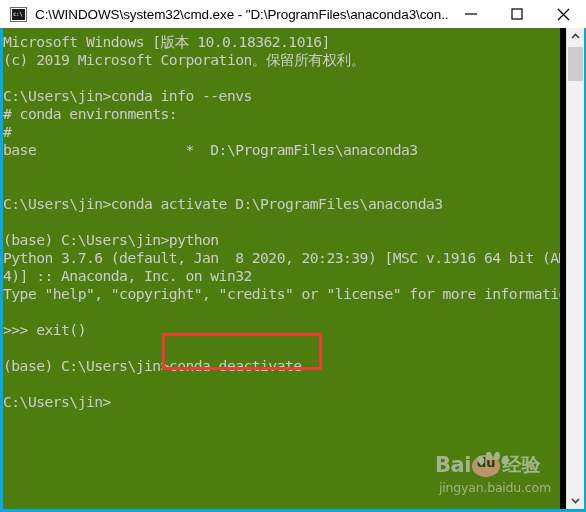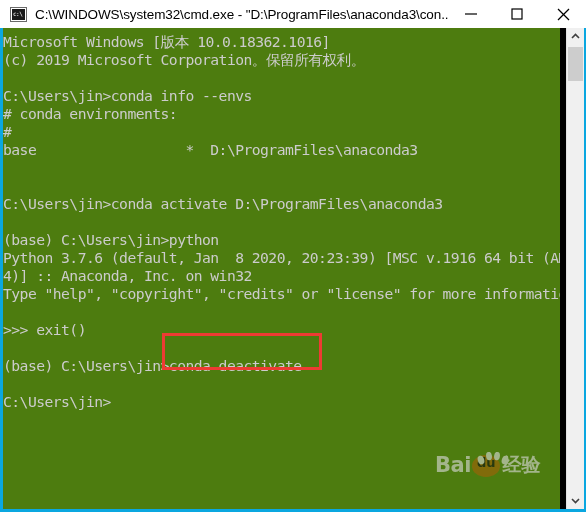--- a/index.html
+++ b/index.html
@@ -183,21 +183,21 @@
   #wm-bai {
     font-size: 21px;
     font-weight: bold;
     color: #d8d8d8;
     font-family: "DejaVu Sans", sans-serif;
     letter-spacing: -0.5px;
     line-height: 21px;
   }
   #wm-du {
     display: inline-block;
-    background: #a16207;
+    background: #fca5a5;
     color: #111111;
     border-radius: 50%;
     font-size: 13px;
     font-weight: bold;
     padding: 1px 5px 2px 5px;
     margin: 0 2px 1px 1px;
     line-height: 13px;
     font-family: "DejaVu Sans", sans-serif;
   }
   #wm-cn {
@@ -285,15 +285,16 @@
       <span id="wm-bai">Bai</span>
       <span id="wm-du">du</span>
       <span id="wm-cn">经验</span>
     </div>
     <svg id="wm-paws" viewBox="0 0 34 15" aria-hidden="true">
       <ellipse cx="5" cy="8" rx="3.2" ry="4.4" fill="#d8d8d8" transform="rotate(-18 5 8)"></ellipse>
       <ellipse cx="13" cy="4" rx="2.9" ry="4.2" fill="#d8d8d8" transform="rotate(-8 13 4)"></ellipse>
       <ellipse cx="21" cy="4" rx="2.9" ry="4.2" fill="#d8d8d8" transform="rotate(8 21 4)"></ellipse>
       <ellipse cx="29" cy="8" rx="3.2" ry="4.4" fill="#d8d8d8" transform="rotate(18 29 8)"></ellipse>
     </svg>
+    <div id="wm-url">jingyan.baidu.com</div>
   </div>
 
 </div>
 
 </body></html>

